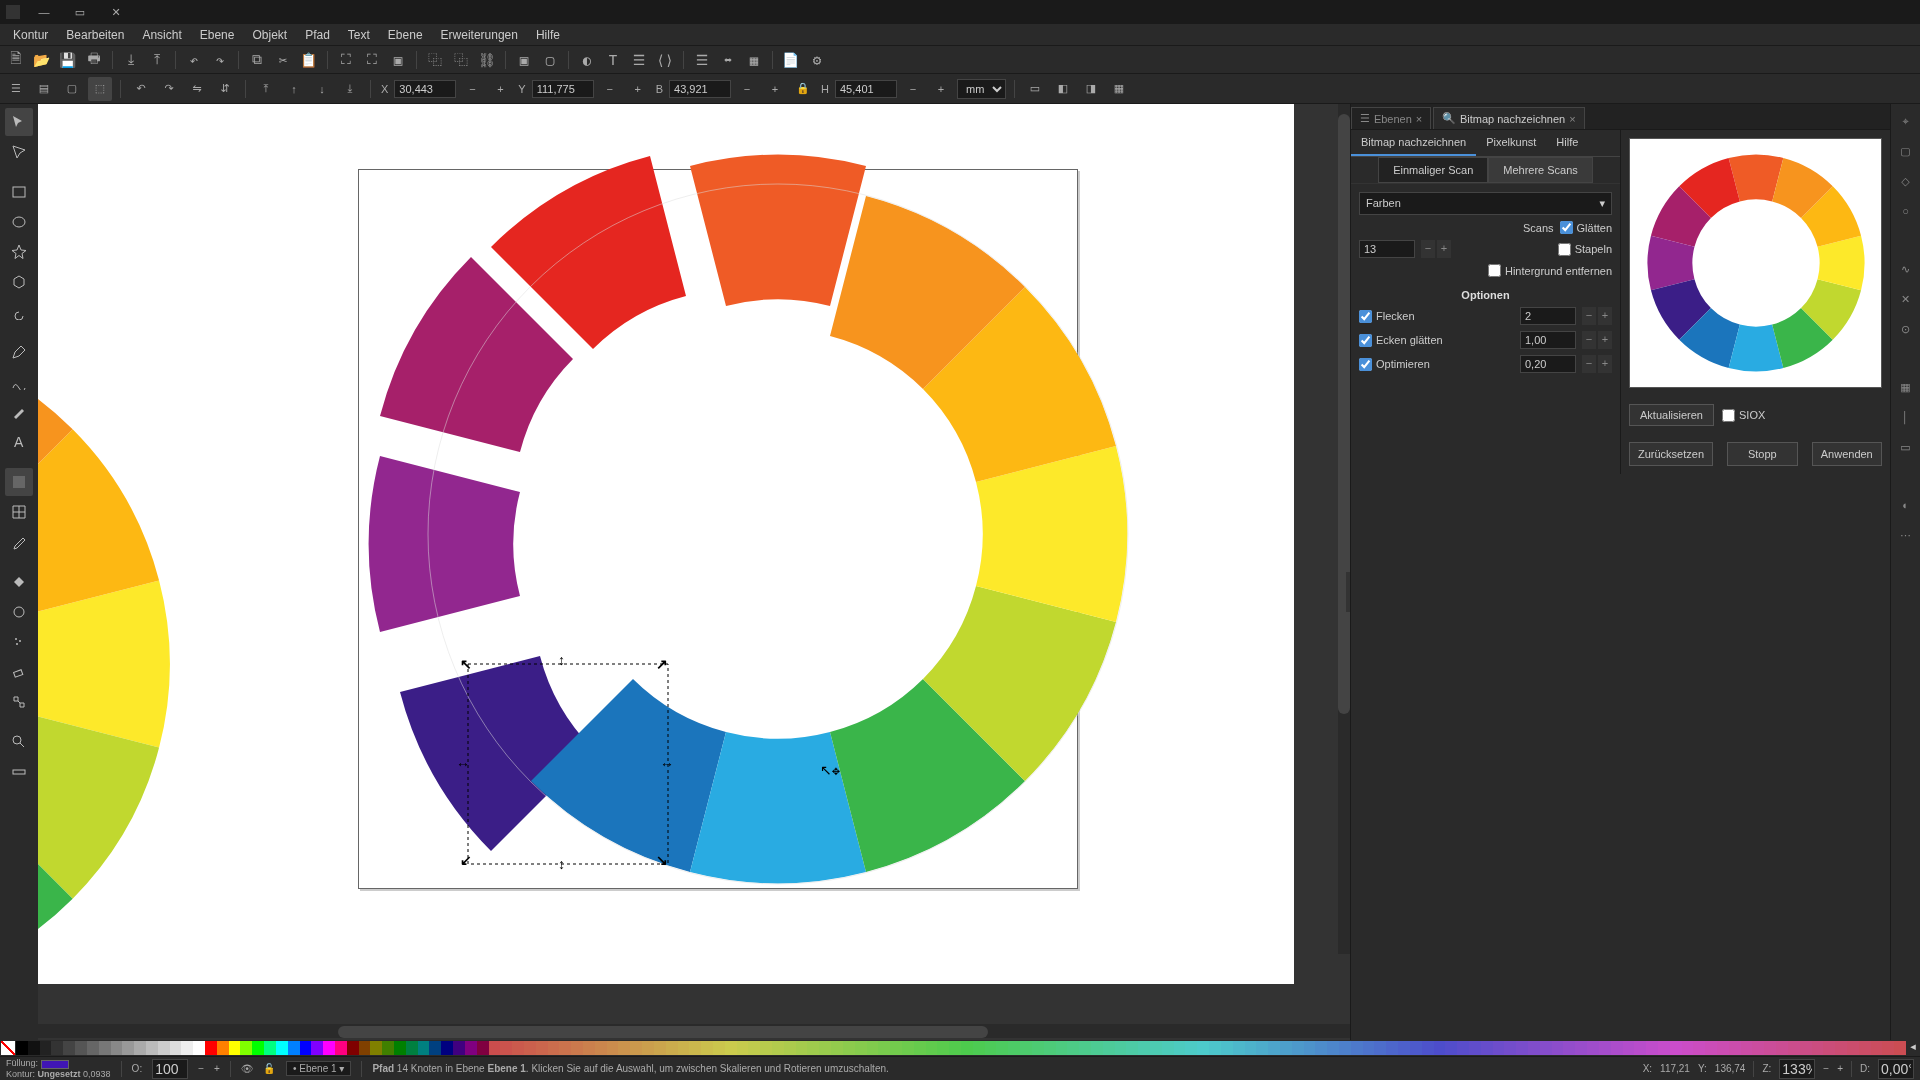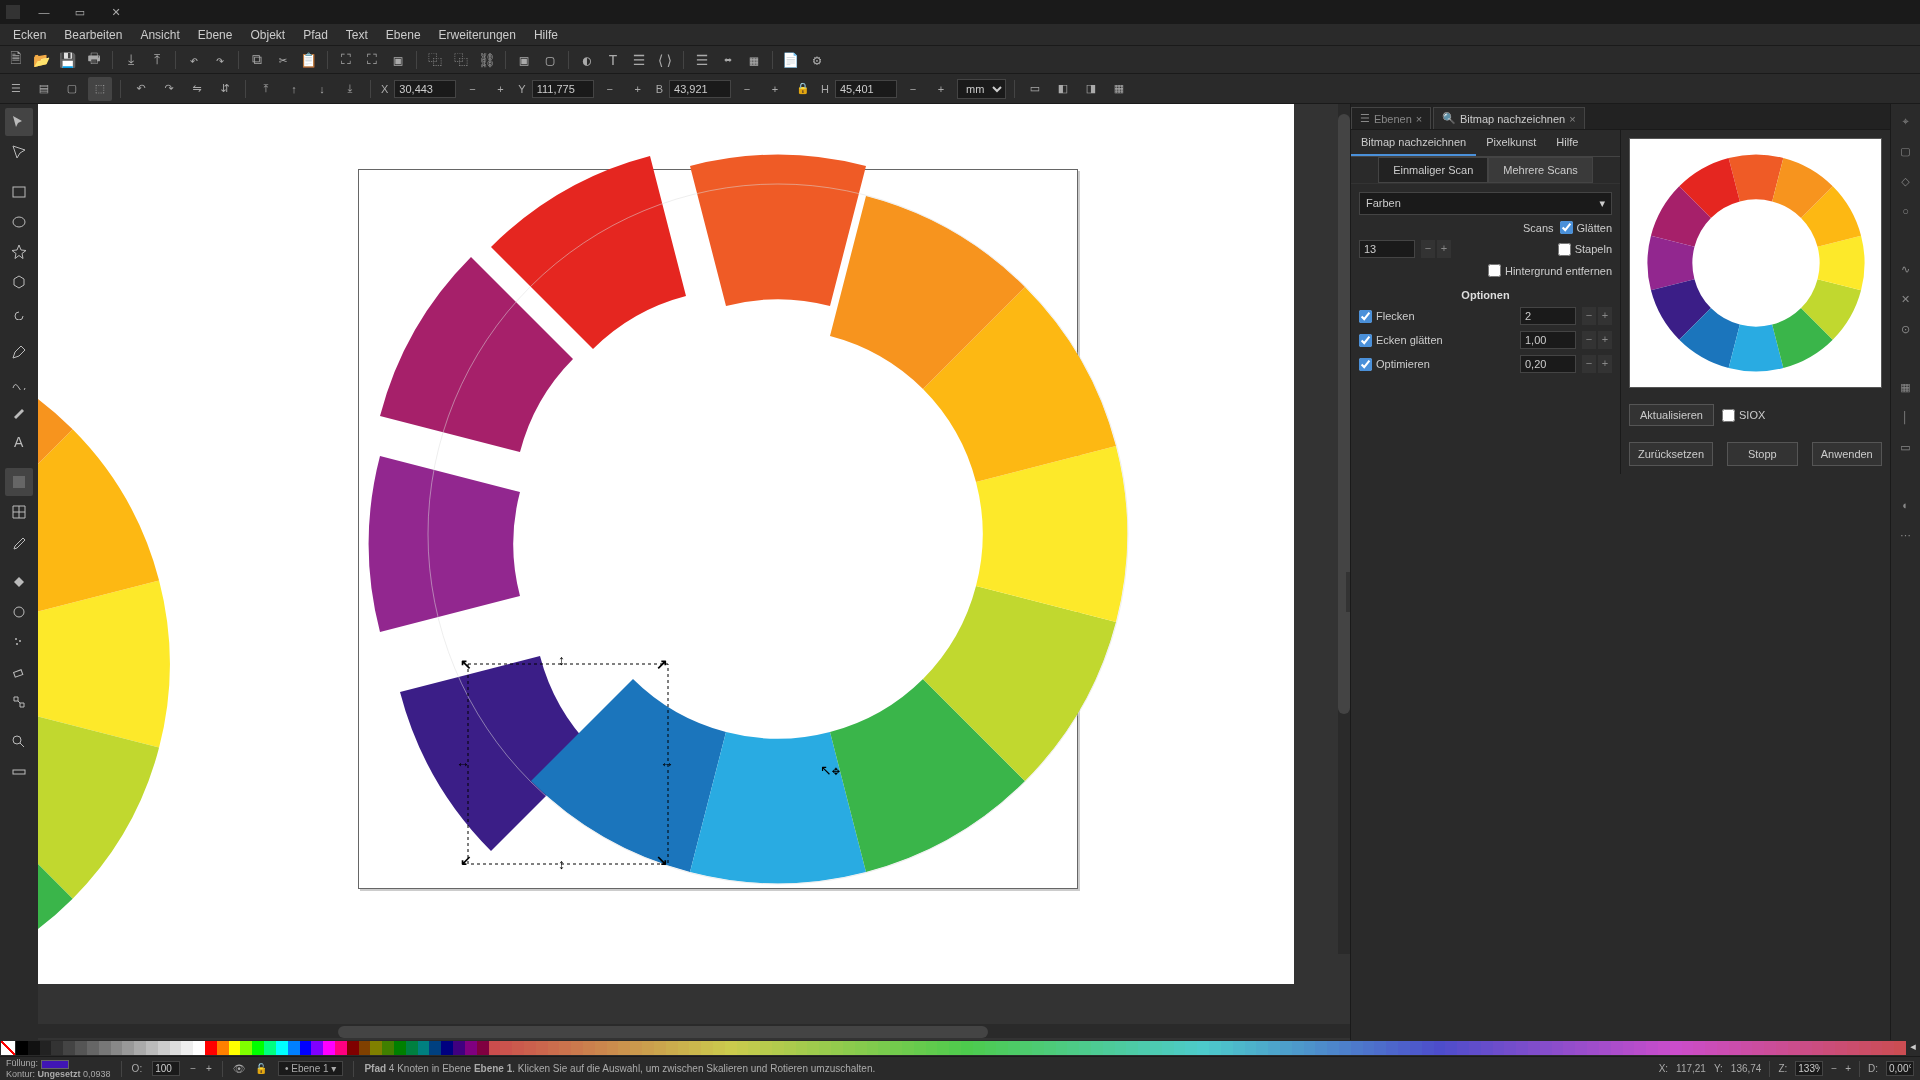--- a/index.html
+++ b/index.html
@@ -87,37 +87,37 @@
 .palette-strip { flex: 1; display: flex; }
 .palette-strip div { flex: 1; height: 14px; margin-top: 1px; }
 
 
 .statusbar { position: absolute; bottom: 0; left: 0; right: 0; height: 24px; background: #2a2a2a; display: flex; align-items: center; padding: 0 6px; gap: 10px; border-top: 1px solid #1a1a1a; font-size: 10px; color: #aaa; }
 .fillstroke { display: flex; flex-direction: column; font-size: 9px; line-height: 10px; }
 .fillswatch { width: 28px; height: 9px; background: #4016b5; display: inline-block; border: 1px solid #666; vertical-align: middle; }
 .statusbar .sep { width: 1px; height: 16px; background: #444; }
 .statusbar .layer-sel { background: #1a1a1a; border: 1px solid #444; padding: 1px 6px; cursor: pointer; }
 .statusbar .right { margin-left: auto; display: flex; gap: 8px; align-items: center; }
-.status-input { background: #1a1a1a; border: 1px solid #444; color: #ccc; width: 28px; padding: 1px 2px; font-size: 10px; }
+.status-input { background: #1a1a1a; border: 1px solid #444; color: #ccc; width: 36px; padding: 1px 2px; font-size: 14px; }
 
 
 .glyph { font-family: monospace; font-size: 14px; }
 </style>
 </head>
 <body>
 
 <div class="titlebar">
   <div class="icon"></div>
   <div class="win-btn">―</div>
   <div class="win-btn">▭</div>
   <div class="win-btn">✕</div>
 </div>
 
 <div class="menubar">
-  <div class="menu-item">Ecken</div>
+  <div class="menu-item">Kontur</div>
   <div class="menu-item">Bearbeiten</div>
   <div class="menu-item">Ansicht</div>
   <div class="menu-item">Ebene</div>
   <div class="menu-item">Objekt</div>
   <div class="menu-item">Pfad</div>
   <div class="menu-item">Text</div>
   <div class="menu-item">Ebene</div>
   <div class="menu-item">Erweiterungen</div>
   <div class="menu-item">Hilfe</div>
 </div>
@@ -783,21 +783,21 @@
   <span>O:</span>
   <input class="status-input" value="100" style="">
   <span>−</span>
     <span>+</span>
   <div class="sep"></div>
   <span>👁</span>
   <span>🔓</span>
   <div class="layer-sel">• <span>Ebene 1</span> ▾</div>
   <div class="sep"></div>
   <span>
-    <b>Pfad</b> <span>4 Knoten in Ebene</span> <b>Ebene 1</b><span>. Klicken Sie auf die Auswahl, um zwischen Skalieren und Rotieren umzuschalten.</span>
+    <b>Pfad</b> <span>14 Knoten in Ebene</span> <b>Ebene 1</b><span>. Klicken Sie auf die Auswahl, um zwischen Skalieren und Rotieren umzuschalten.</span>
   </span>
   <div class="right">
     <span>X:</span>
       <span>117,21</span>
     <span>Y:</span>
       <span>136,74</span>
     <div class="sep"></div>
     <span>Z:</span>
     <input class="status-input" value="133%" style="">
     <span>−</span>

